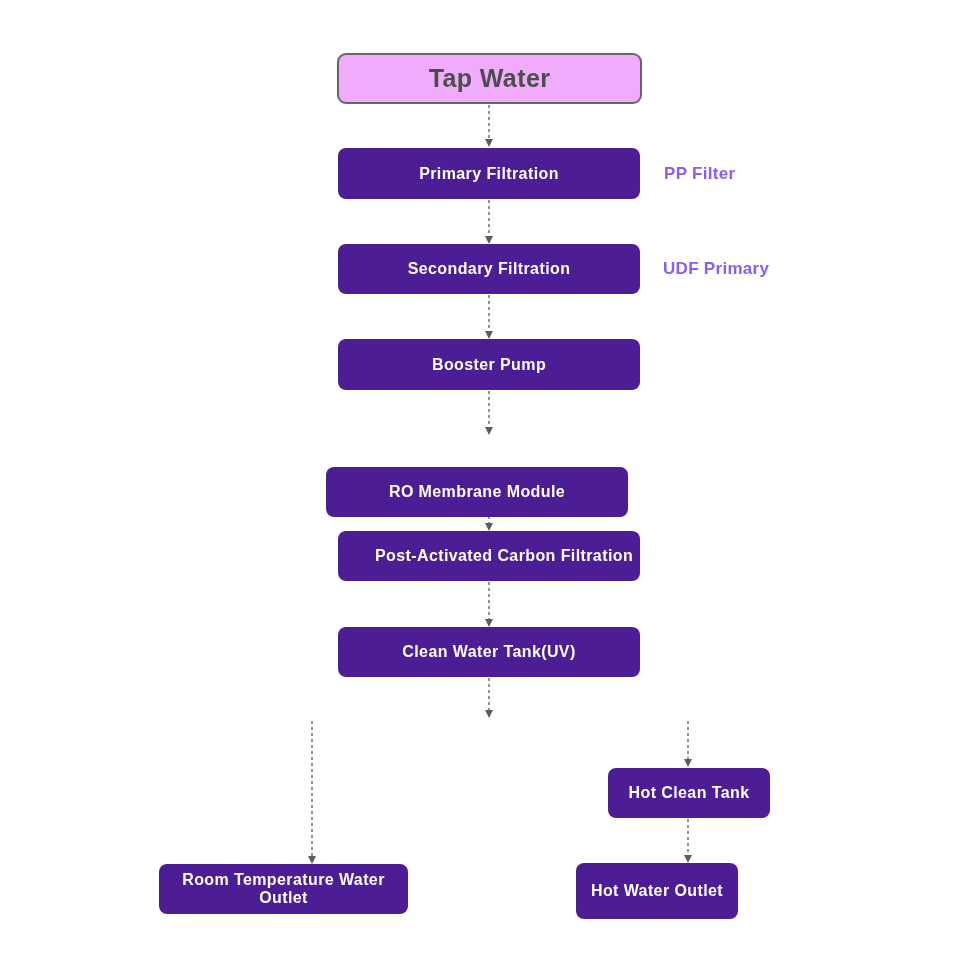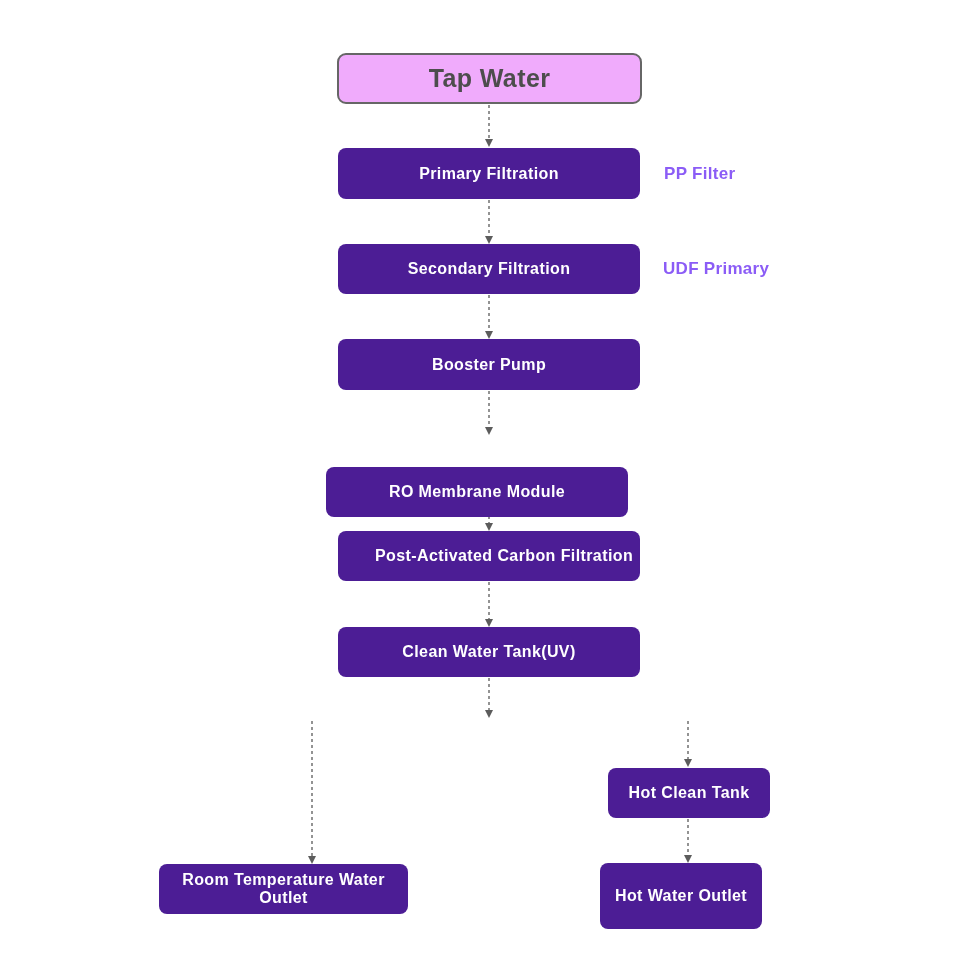--- a/index.html
+++ b/index.html
@@ -62,21 +62,21 @@
   
   .n-tap        { left: 337px; top: 53px;  width: 305px; height: 51px; }
   .n-primary    { left: 338px; top: 148px; width: 302px; height: 51px; }
   .n-secondary  { left: 338px; top: 244px; width: 302px; height: 50px; }
   .n-booster    { left: 338px; top: 339px; width: 302px; height: 51px; }
   .n-ro         { left: 326px; top: 435px; width: 302px; height: 50px; margin-top: 32px; }
   .n-post       { left: 338px; top: 531px; width: 302px; height: 50px; padding-left: 30px; }
   .n-clean      { left: 338px; top: 627px; width: 302px; height: 50px; justify-content: center; }
   .n-roomtemp   { left: 159px; top: 864px; width: 249px; height: 50px; }
   .n-hottank    { left: 608px; top: 768px; width: 162px; height: 50px; }
-  .n-hotoutlet  { left: 600px; top: 863px; width: 162px; height: 66px; }
+  .n-hotoutlet  { left: 576px; top: 863px; width: 162px; height: 56px; }
   .lbl-pp  { left: 664px; top: 164px; }
   .lbl-udf { left: 663px; top: 259px; }
 </style>
 </head>
 <body>
 
 <div class="canvas">
 
   <svg class="connectors" viewBox="0 0 977 969" xmlns="http://www.w3.org/2000/svg">
     <g>

